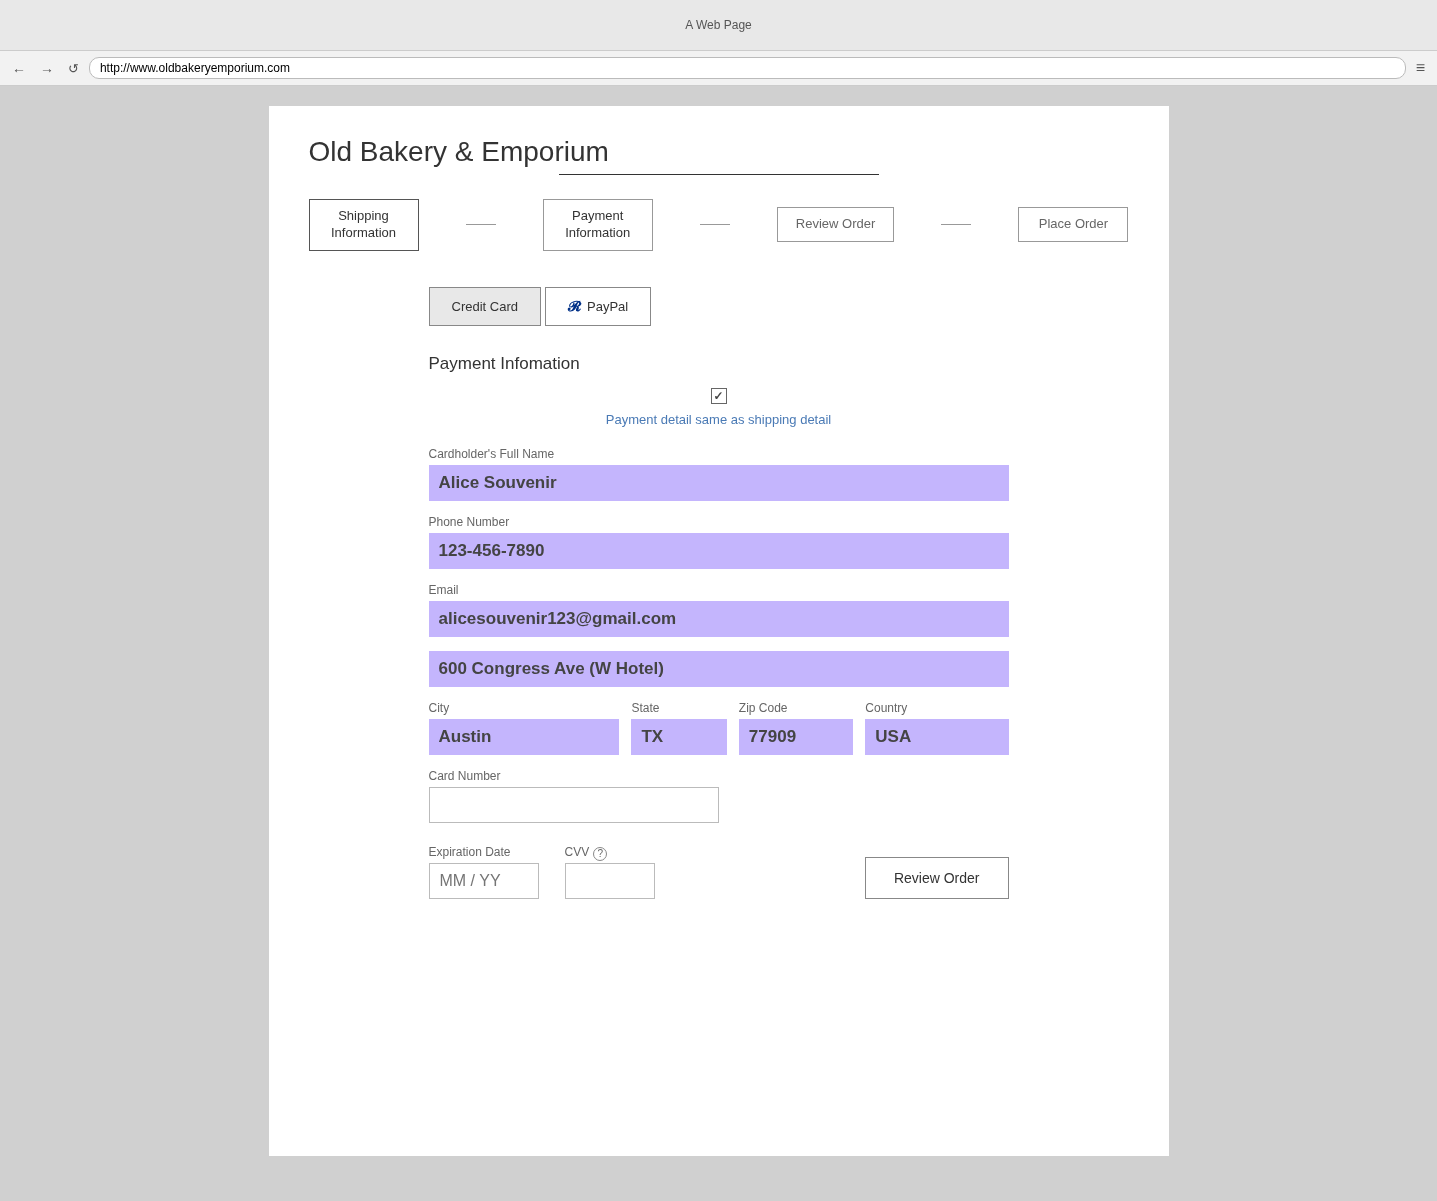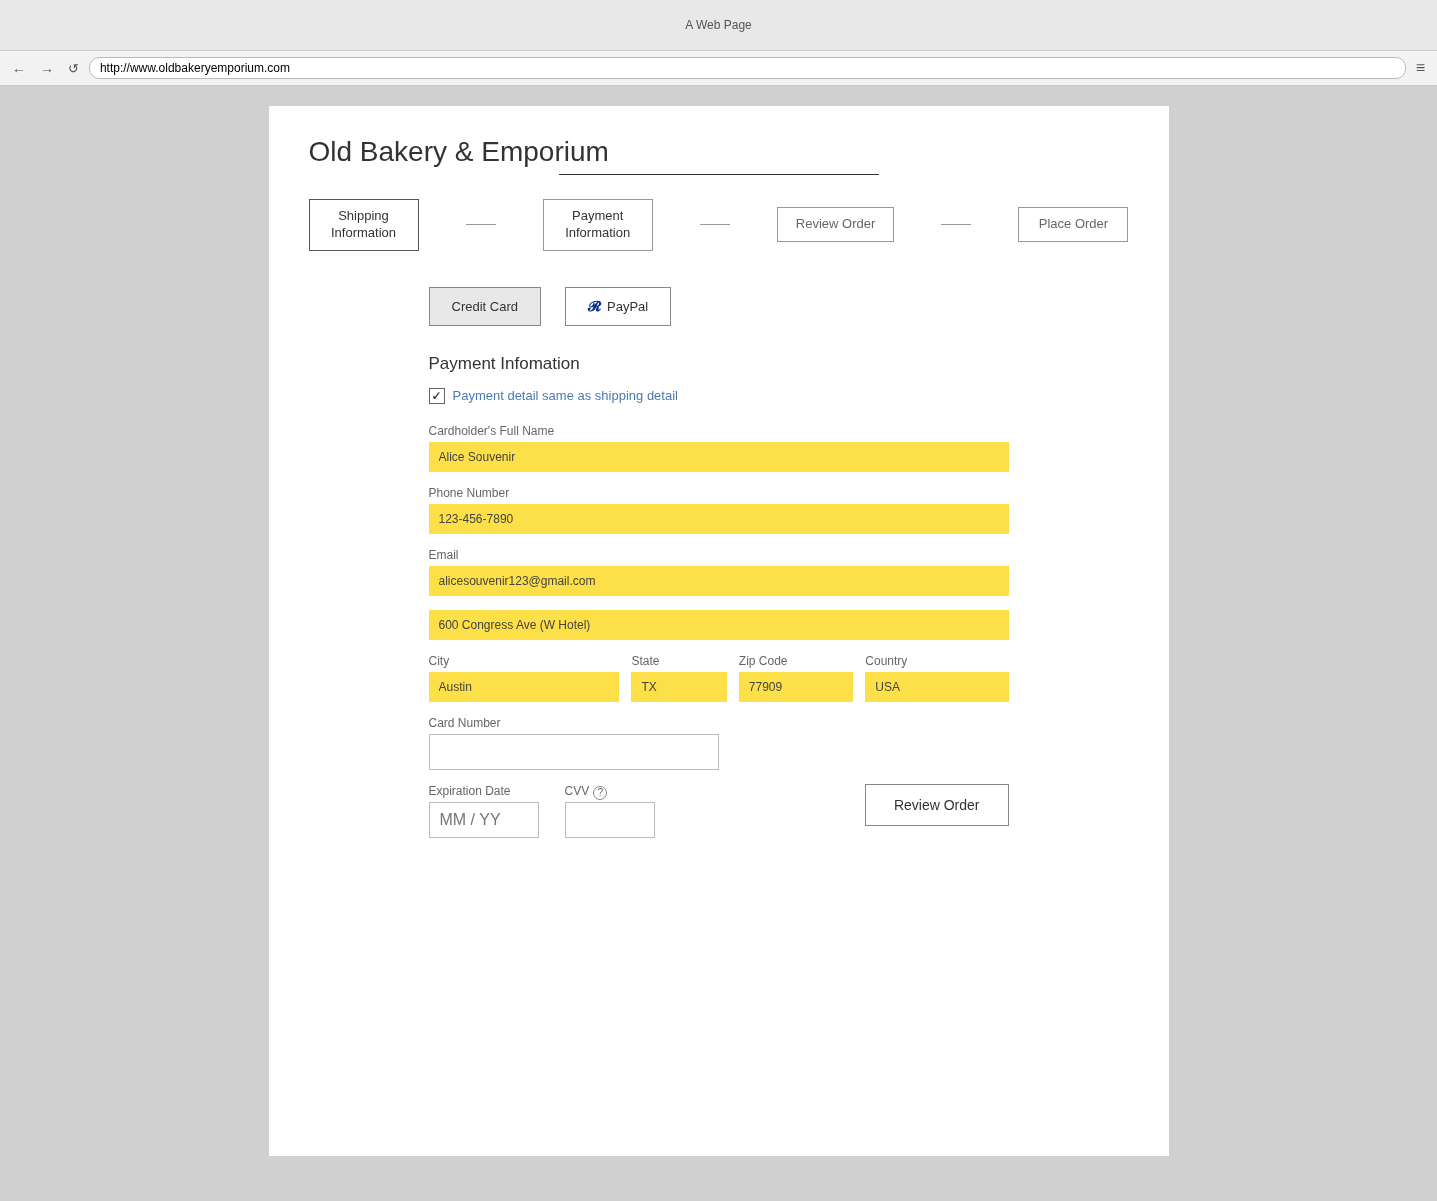--- a/index.html
+++ b/index.html
@@ -126,21 +126,21 @@
     .payment-method-title {
       font-size: 17px;
       font-weight: normal;
     }
     .payment-method-subtitle {
       font-size: 12px;
       color: #777;
     }
     .payment-buttons {
       display: flex;
-      gap: 24px;
+      gap: 4px;
       margin-bottom: 28px;
     }
     .btn-credit-card {
       border: 1.5px solid #888;
       background: #e8e8e8;
       padding: 10px 22px;
       font-size: 13px;
       cursor: pointer;
       color: #333;
     }
@@ -165,20 +165,21 @@
     .payment-info-title {
       font-size: 17px;
       font-weight: normal;
       margin-bottom: 14px;
     }
     .checkbox-row {
       display: flex;
       align-items: center;
       gap: 8px;
       margin-bottom: 20px;
+      flex-direction: column;
     }
     .checkbox-custom {
       width: 16px;
       height: 16px;
       border: 1px solid #666;
       background: white;
       display: inline-flex;
       align-items: center;
       justify-content: center;
       cursor: pointer;
@@ -202,24 +203,25 @@
     .form-label {
       display: block;
       font-size: 12px;
       color: #666;
       margin-bottom: 4px;
     }
     .form-input {
       width: 100%;
       padding: 8px 10px;
       border: none;
-      background: #fde047;
-      font-size: 12px;
+      background: #c4b5fd;
+      font-size: 17px;
       color: #444;
       outline: none;
+      font-weight: bold;
     }
     .form-input-white {
       width: 100%;
       padding: 8px 10px;
       border: 1px solid #bbb;
       background: white;
       font-size: 16px;
       color: #333;
       outline: none;
     }
@@ -229,22 +231,22 @@
       margin-bottom: 14px;
     }
     .city-group { flex: 2; }
     .state-group { flex: 1; }
     .zip-group { flex: 1.2; }
     .country-group { flex: 1.5; }
 
     .card-row {
       display: flex;
       gap: 16px;
-      align-items: flex-start;
-      margin-top: 14px;
+      align-items: flex-end;
+      margin-top: 22px;
     }
     .expiry-group { flex: 0 0 120px; }
     .cvv-group { flex: 0 0 100px; }
     .review-btn-group { flex: 1; display: flex; justify-content: flex-end; align-items: flex-end; }
 
     .btn-review-order {
       border: 1.5px solid #888;
       background: white;
       padding: 12px 28px;
       font-size: 14px;

